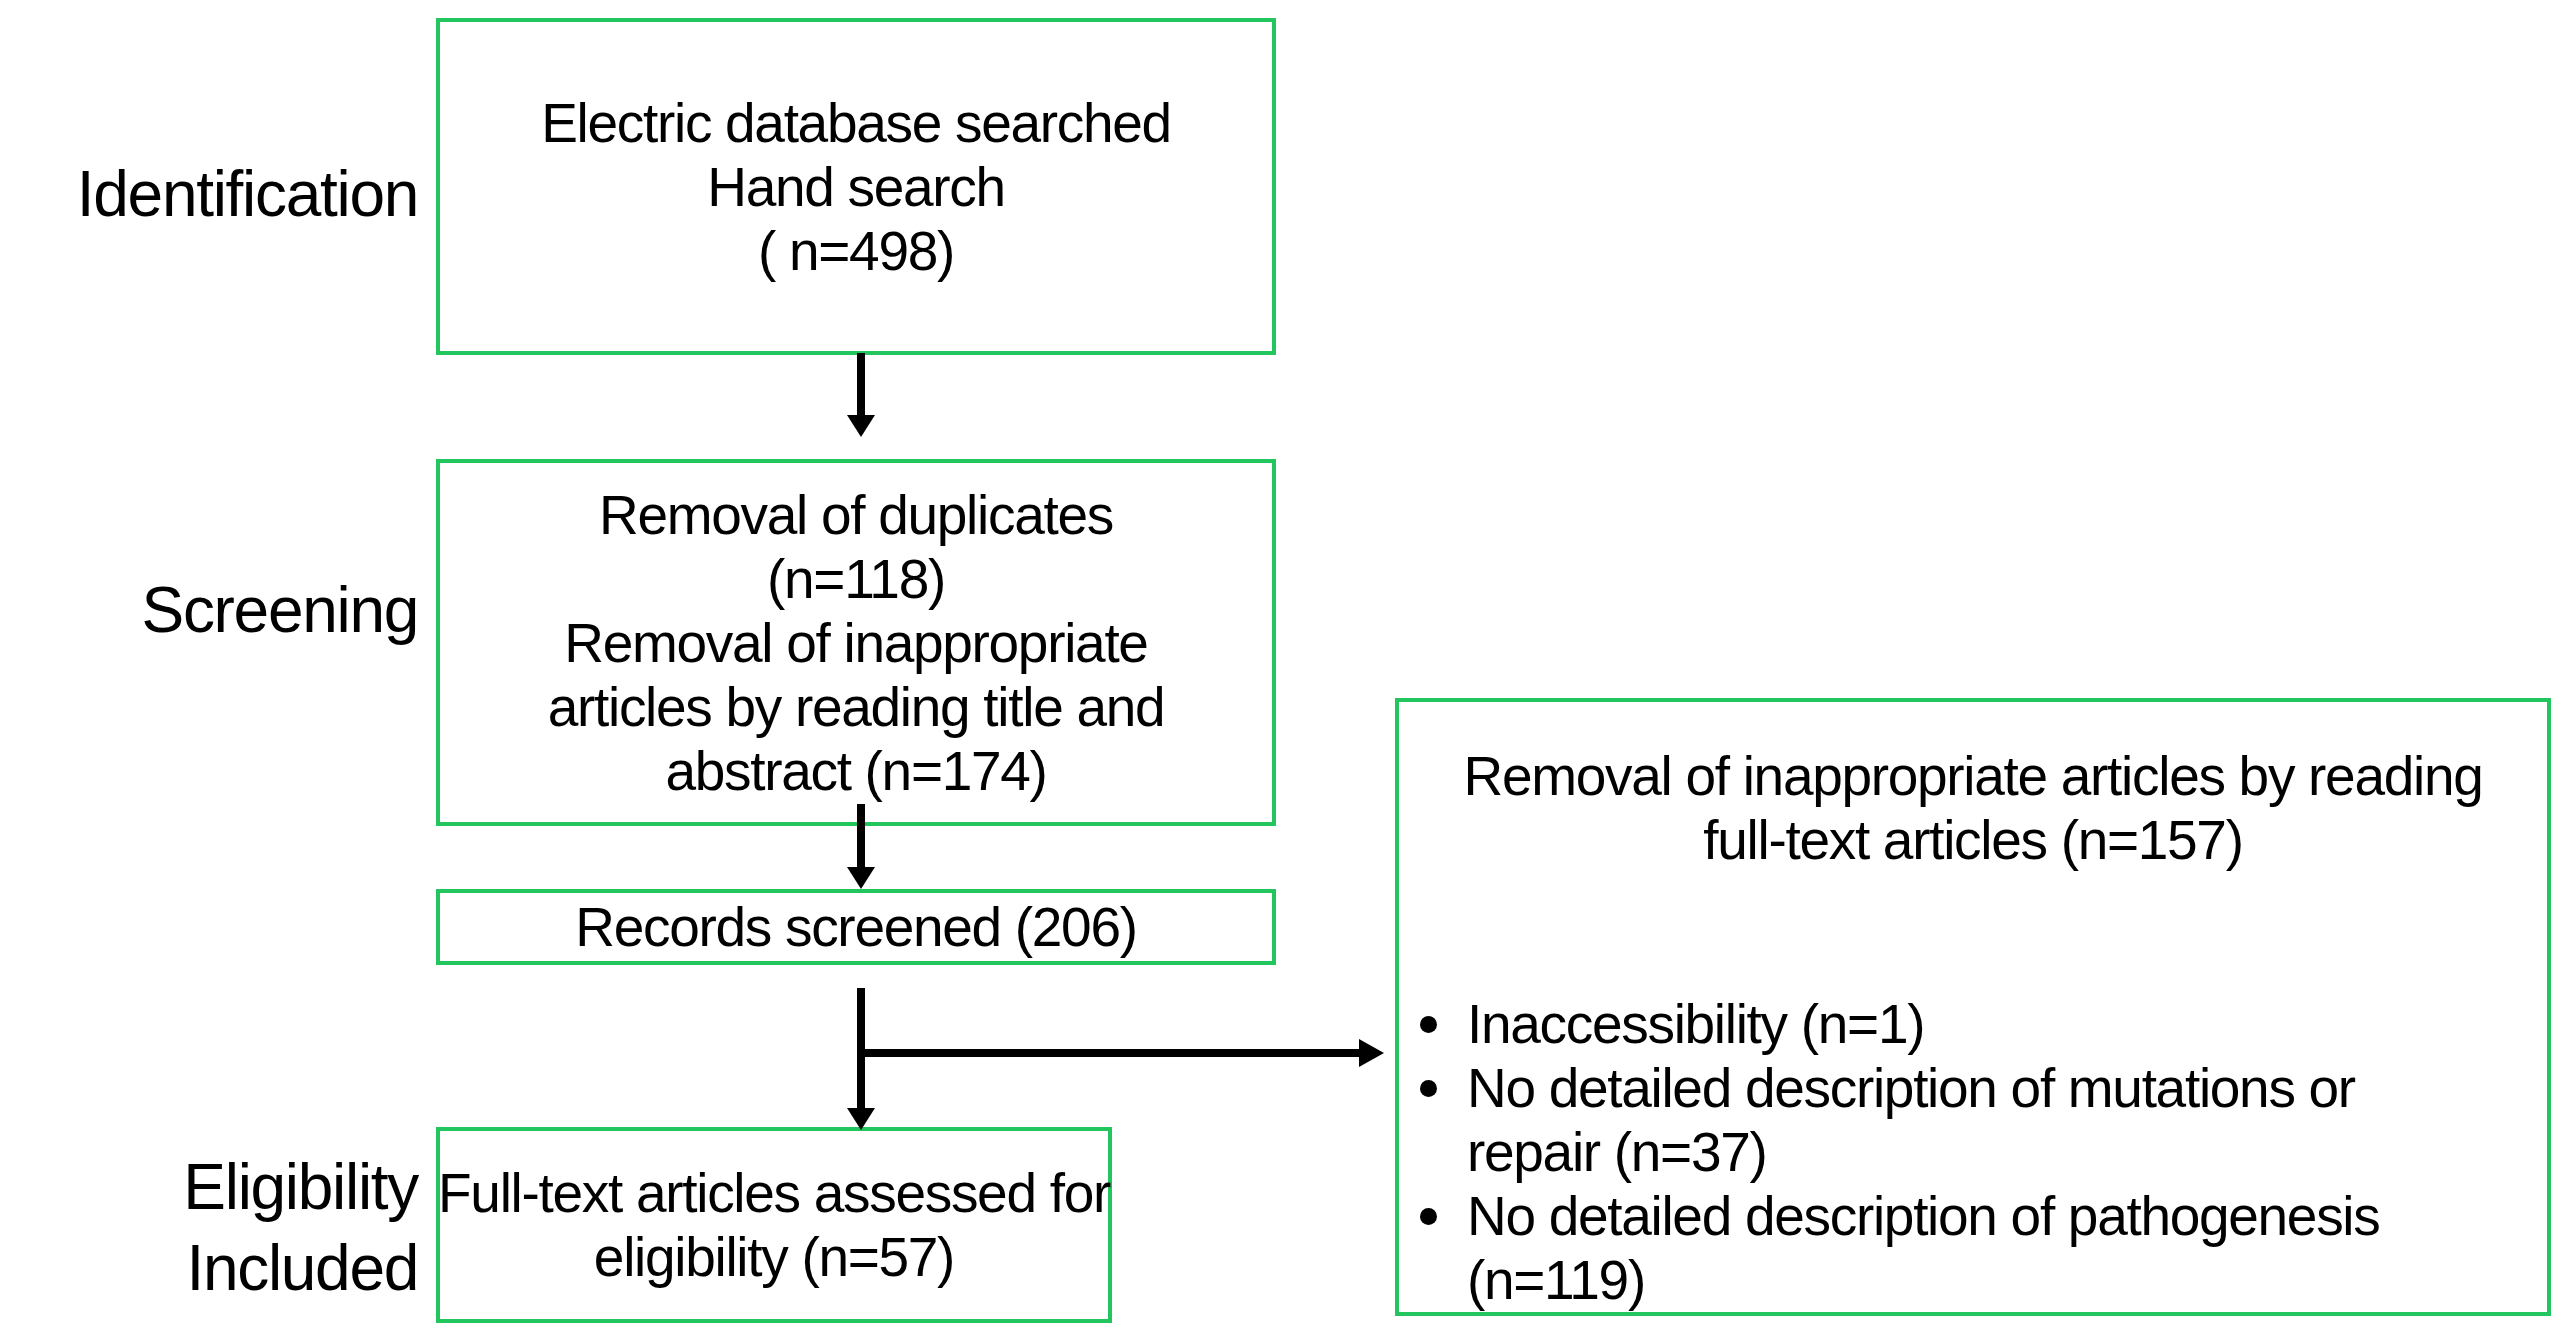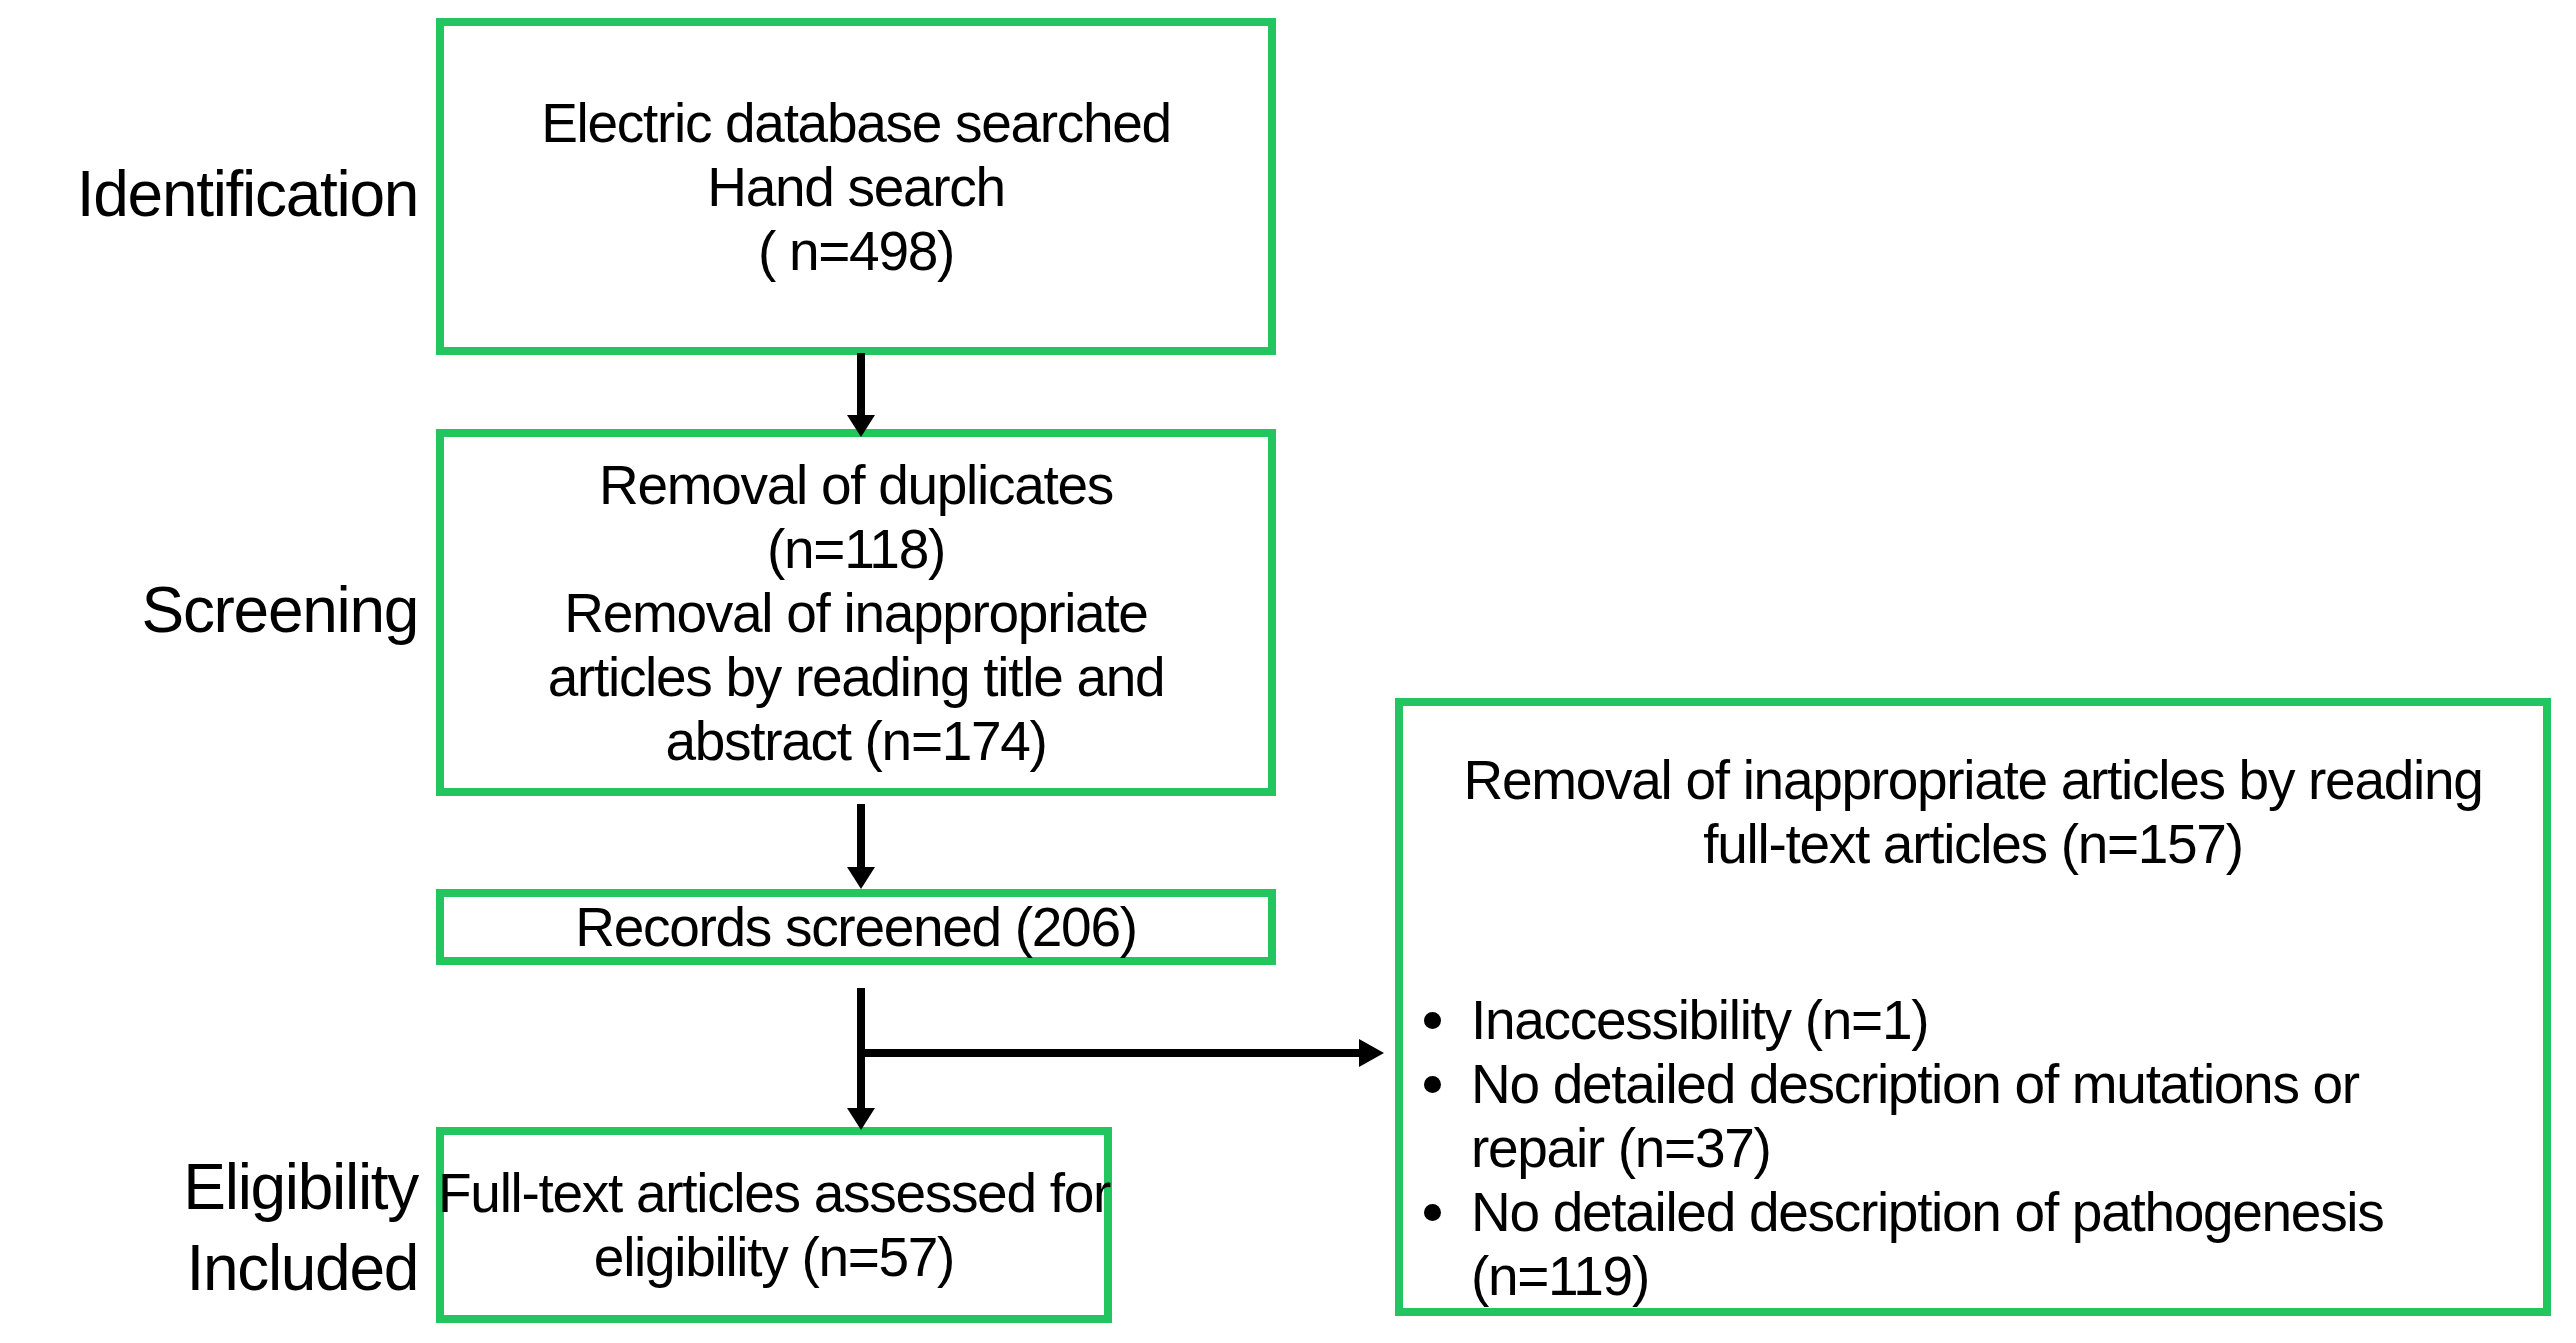--- a/index.html
+++ b/index.html
@@ -7,33 +7,33 @@
     position: relative;
     width: 2576px;
     height: 1344px;
     background: #ffffff;
     color: #000000;
     font-family: "Liberation Sans", sans-serif;
   }
   .flow-box {
     position: absolute;
     box-sizing: border-box;
-    border: 8px solid #22c55e;
+    border: 4px solid #22c55e;
     background: #ffffff;
     display: flex;
     flex-direction: column;
     justify-content: center;
     align-items: center;
     text-align: center;
     font-size: 55px;
     line-height: 64px;
     letter-spacing: -1.3px;
   }
   .box-search   { left: 436px;  top: 18px;   width: 840px; height: 337px; }
-  .box-removal  { left: 436px;  top: 429px;  width: 840px; height: 367px; }
+  .box-removal  { left: 436px;  top: 459px;  width: 840px; height: 367px; }
   .box-screened { left: 436px;  top: 889px; width: 840px; height: 76px; }
   .box-fulltext { left: 436px;  top: 1127px; width: 676px; height: 196px; }
   .box-excluded {
     left: 1383px; top: 698px; width: 1156px; height: 618px;
     justify-content: space-between; align-items: stretch;
     padding-top: 42px;
     margin-left: 12px;
   }
   .box-line { display: block; white-space: nowrap; }
   .excluded-title { text-align: center; }

